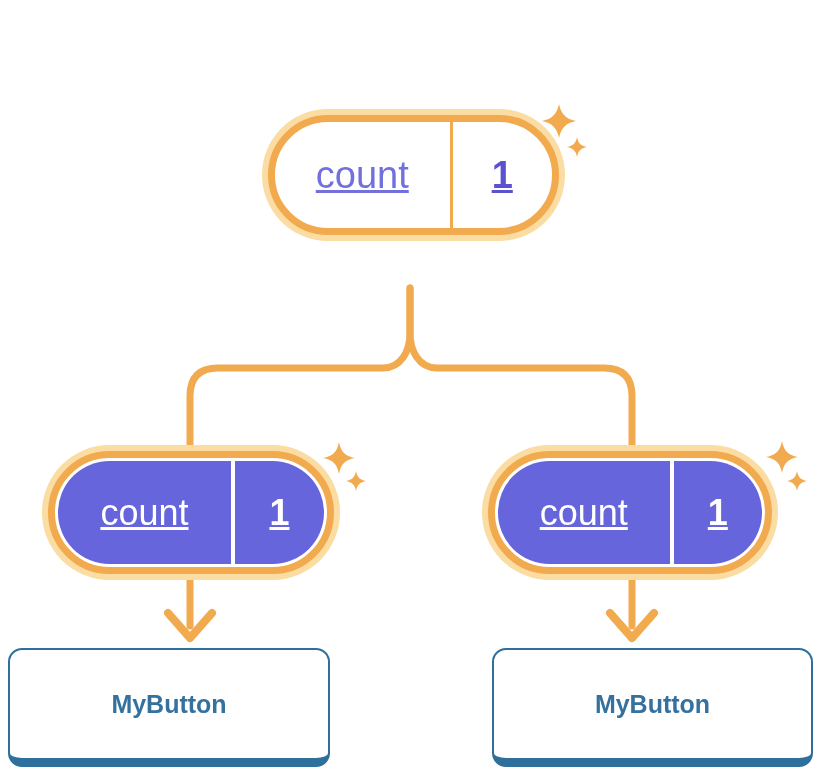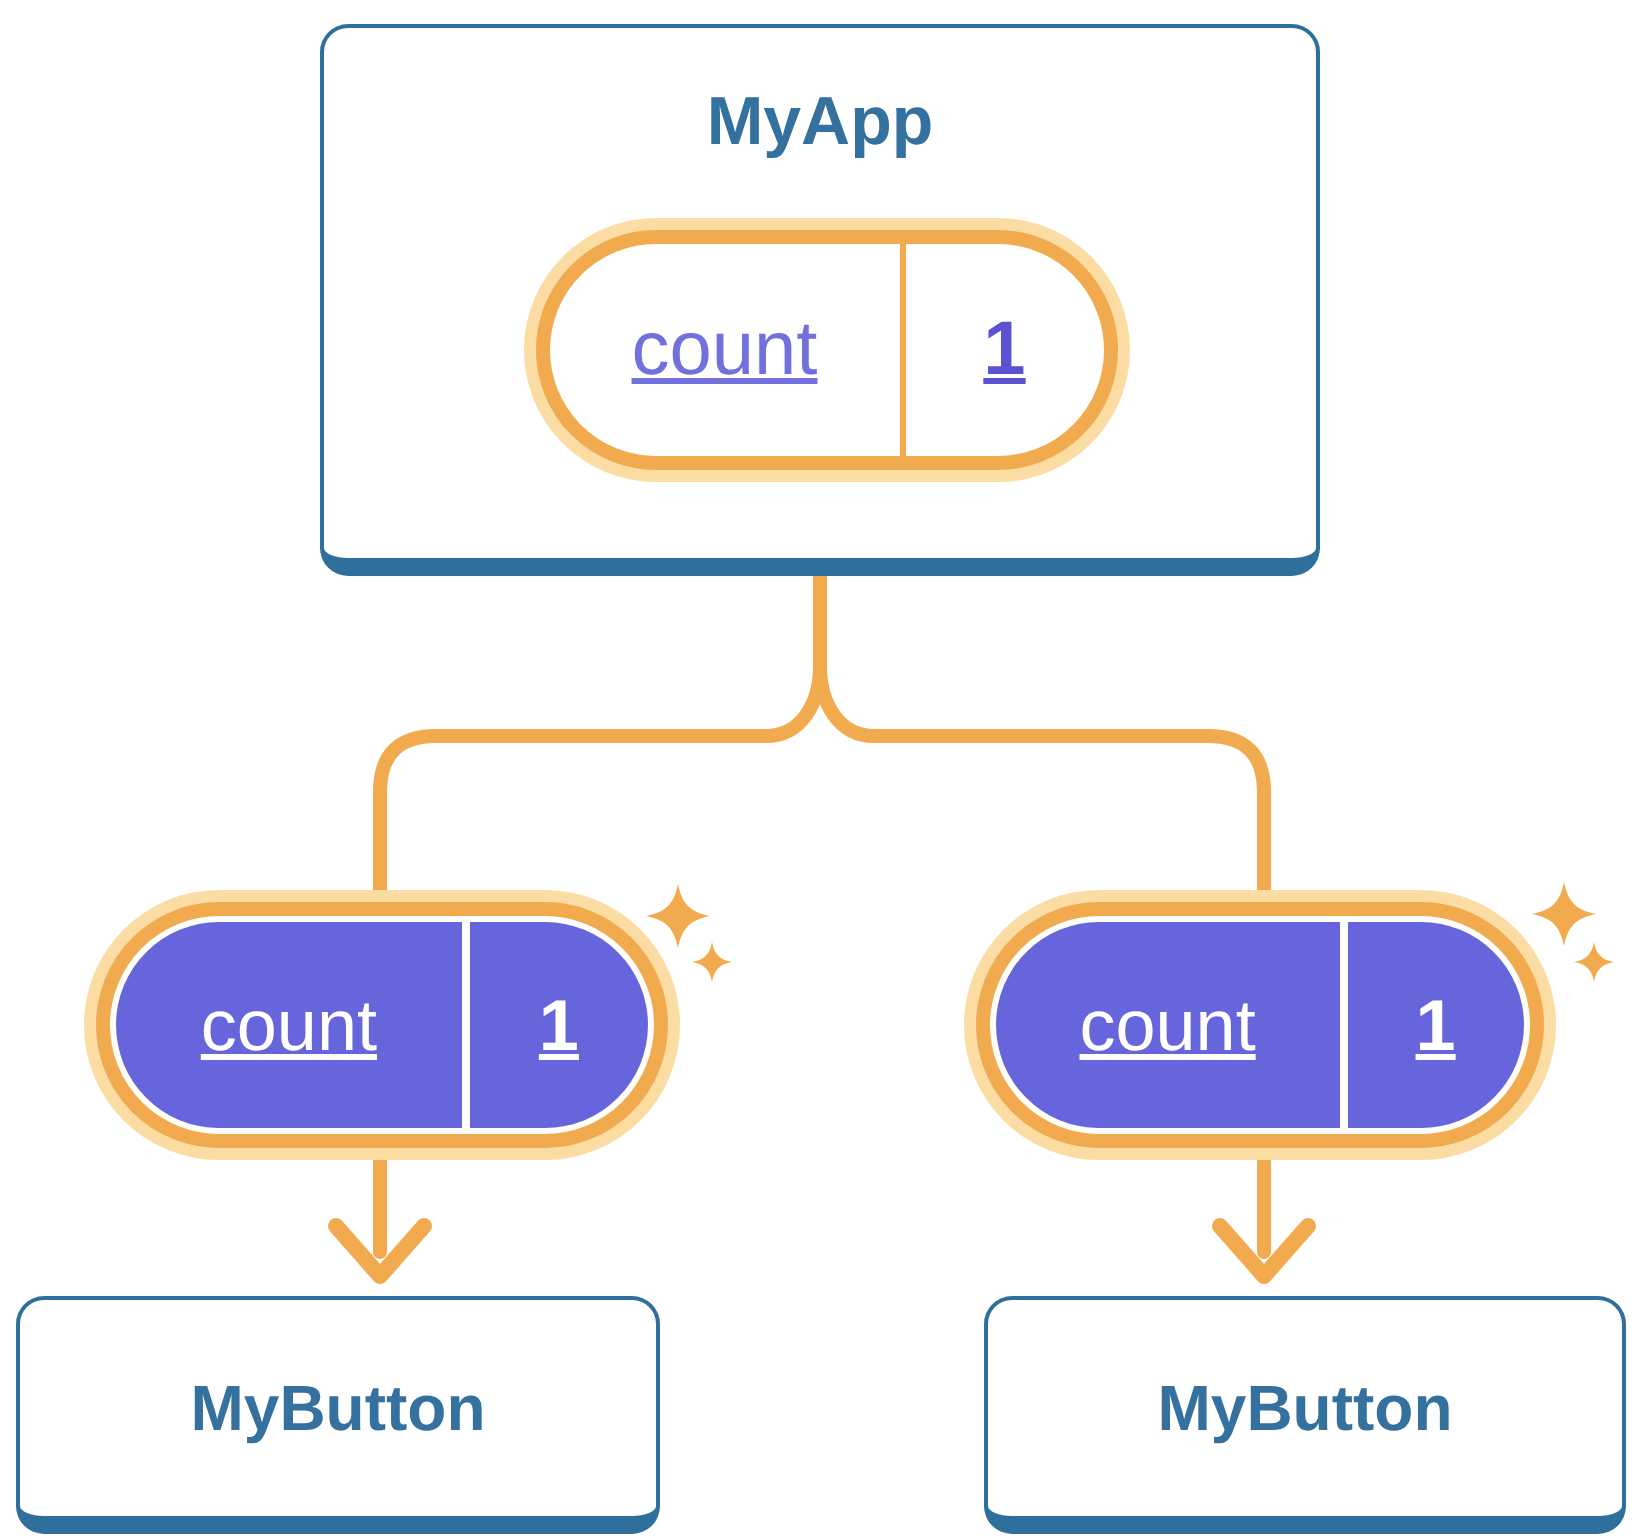--- a/index.html
+++ b/index.html
@@ -47,21 +47,21 @@
   .card.child { display: flex; align-items: center; justify-content: center; }
   .card.child-left  { left: 8px;   top: 648px; width: 322px; height: 119px; }
   .card.child-right { left: 492px; top: 648px; width: 321px; height: 119px; }
 
   .card-title {
     color: var(--blue-text);
     font-weight: 600;
     text-align: center;
   }
   .root .card-title { margin-top: 28px; font-size: 34px; }
-  .child .card-title { font-size: 32px; }
+  .child .card-title { font-size: 25px; }
 
   .pill {
     position: absolute;
     background: var(--orange-pale);
     border-radius: 999px;
     padding: 6px;
   }
   .pill-ring {
     width: 100%; height: 100%;
     border: 7px solid var(--orange);
@@ -112,23 +112,20 @@
     <path class="sparkle" d="M559 104 C561 114 566 119 576 121 C566 123 561 128 559 138 C557 128 552 123 542 121 C552 119 557 114 559 104 Z"></path>
     <path class="sparkle" d="M577 137 C578 143 581 146 587 147 C581 148 578 151 577 157 C576 151 573 148 567 147 C573 146 576 143 577 137 Z"></path>
 
     <path class="sparkle" d="M339 442 C341 452 345 456 355 458 C345 460 341 464 339 474 C337 464 333 460 323 458 C333 456 337 452 339 442 Z"></path>
     <path class="sparkle" d="M356 471 C357 477 360 480 366 481 C360 482 357 485 356 491 C355 485 352 482 346 481 C352 480 355 477 356 471 Z"></path>
 
     <path class="sparkle" d="M782 441 C784 451 788 455 798 457 C788 459 784 463 782 473 C780 463 776 459 766 457 C776 455 780 451 782 441 Z"></path>
     <path class="sparkle" d="M797 471 C798 477 801 480 807 481 C801 482 798 485 797 491 C796 485 793 482 787 481 C793 480 796 477 797 471 Z"></path>
   </svg>
 
-  <div class="card root">
-    <div class="card-title">MyApp</div>
-  </div>
 
   <div class="pill state">
     <div class="pill-ring">
       <div class="seg seg-name">count</div>
       <div class="divider"></div>
       <div class="seg seg-value">1</div>
     </div>
   </div>
 
   <div class="pill prop-left">

